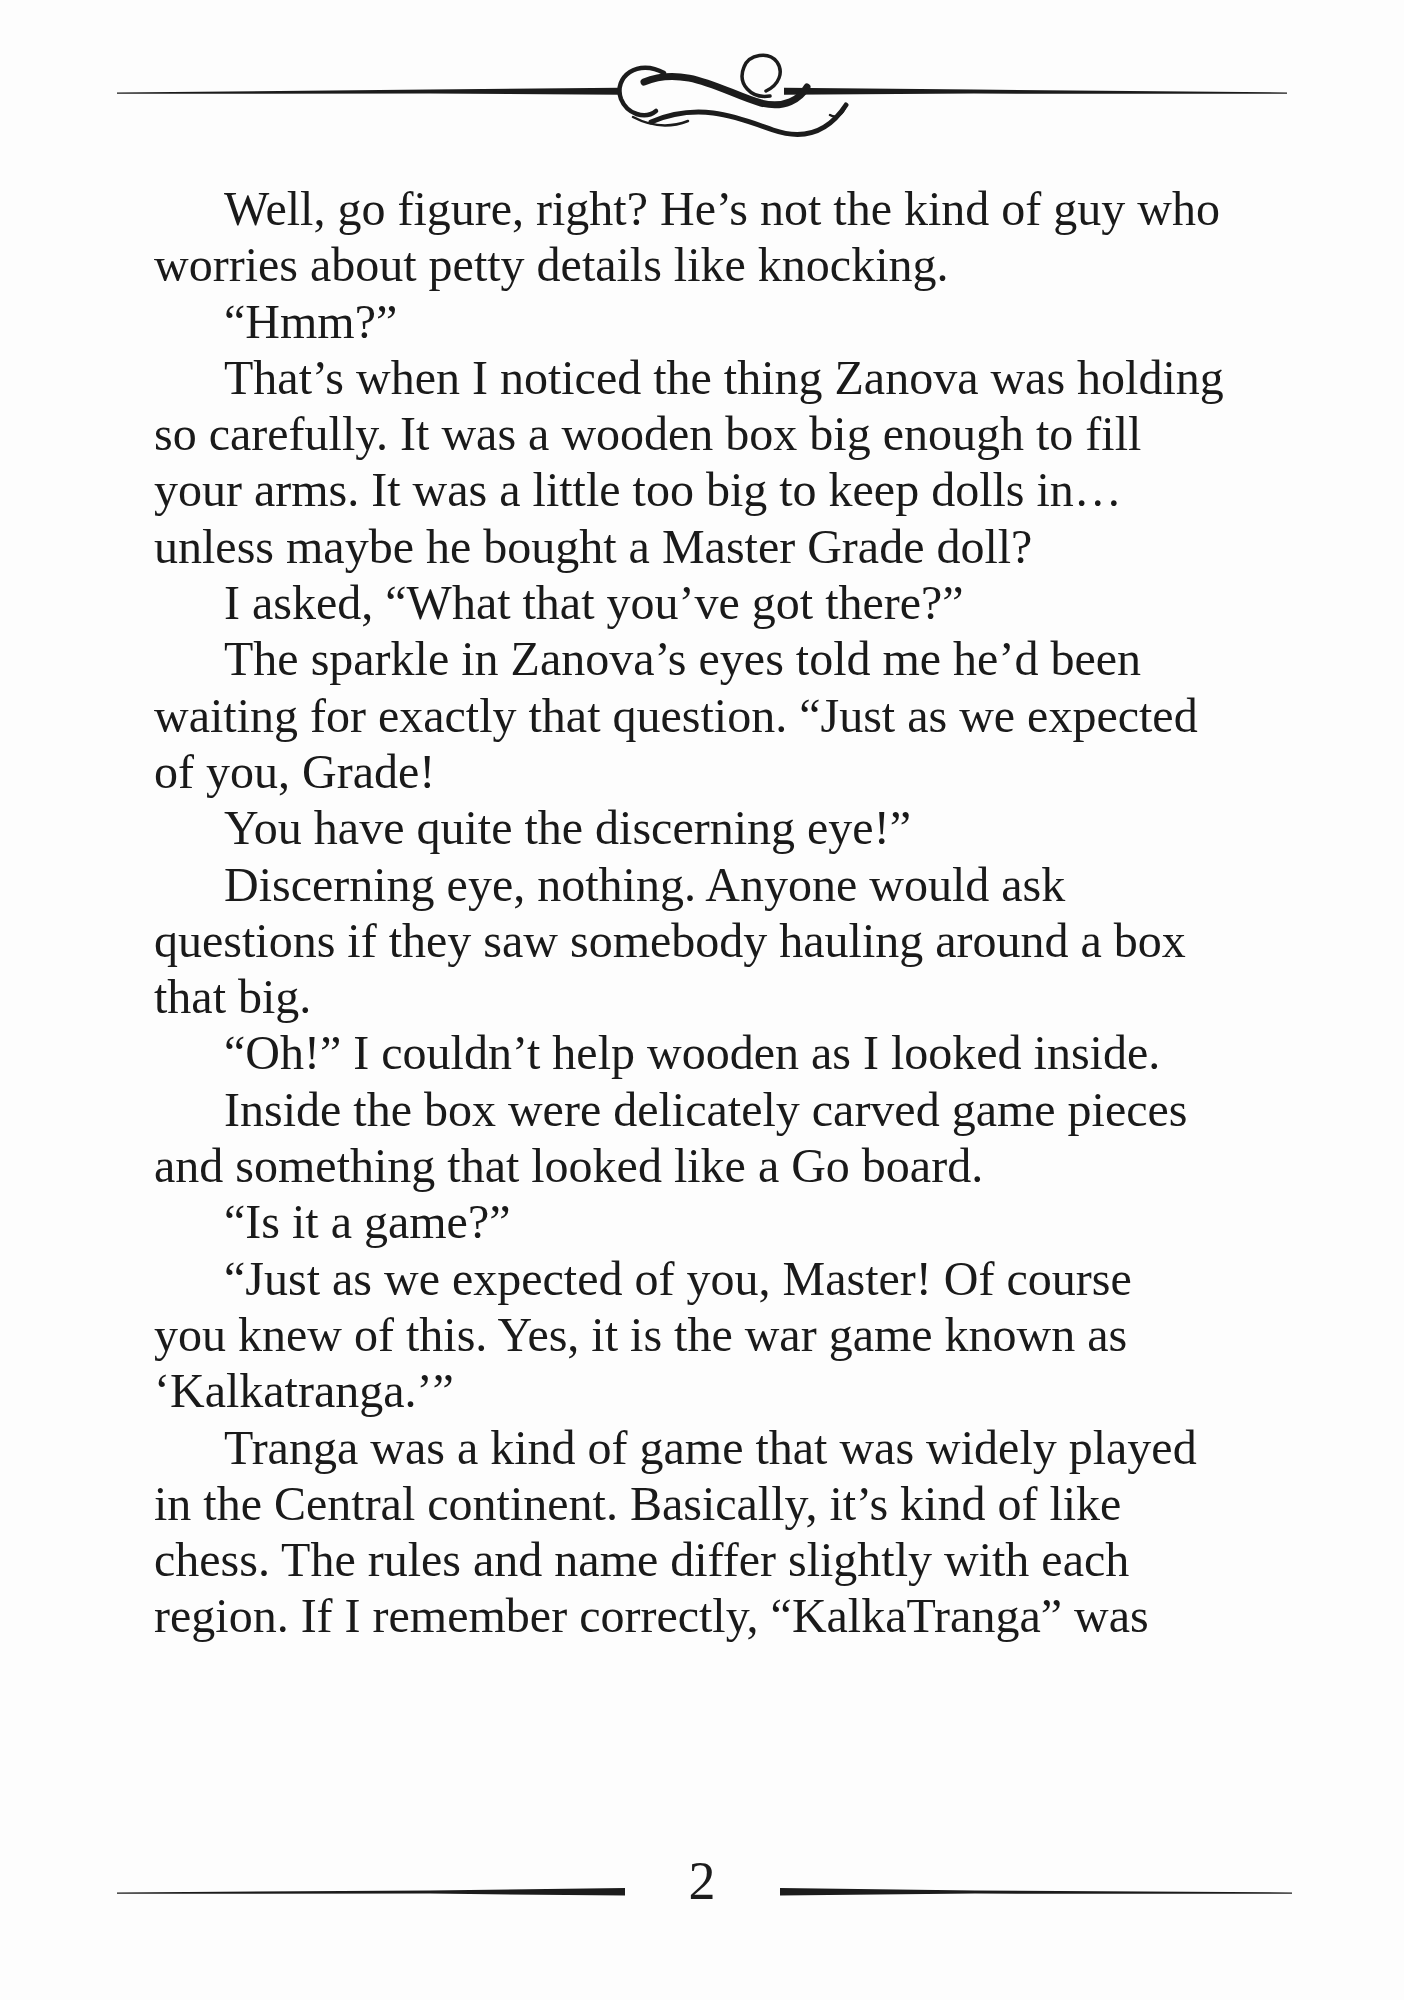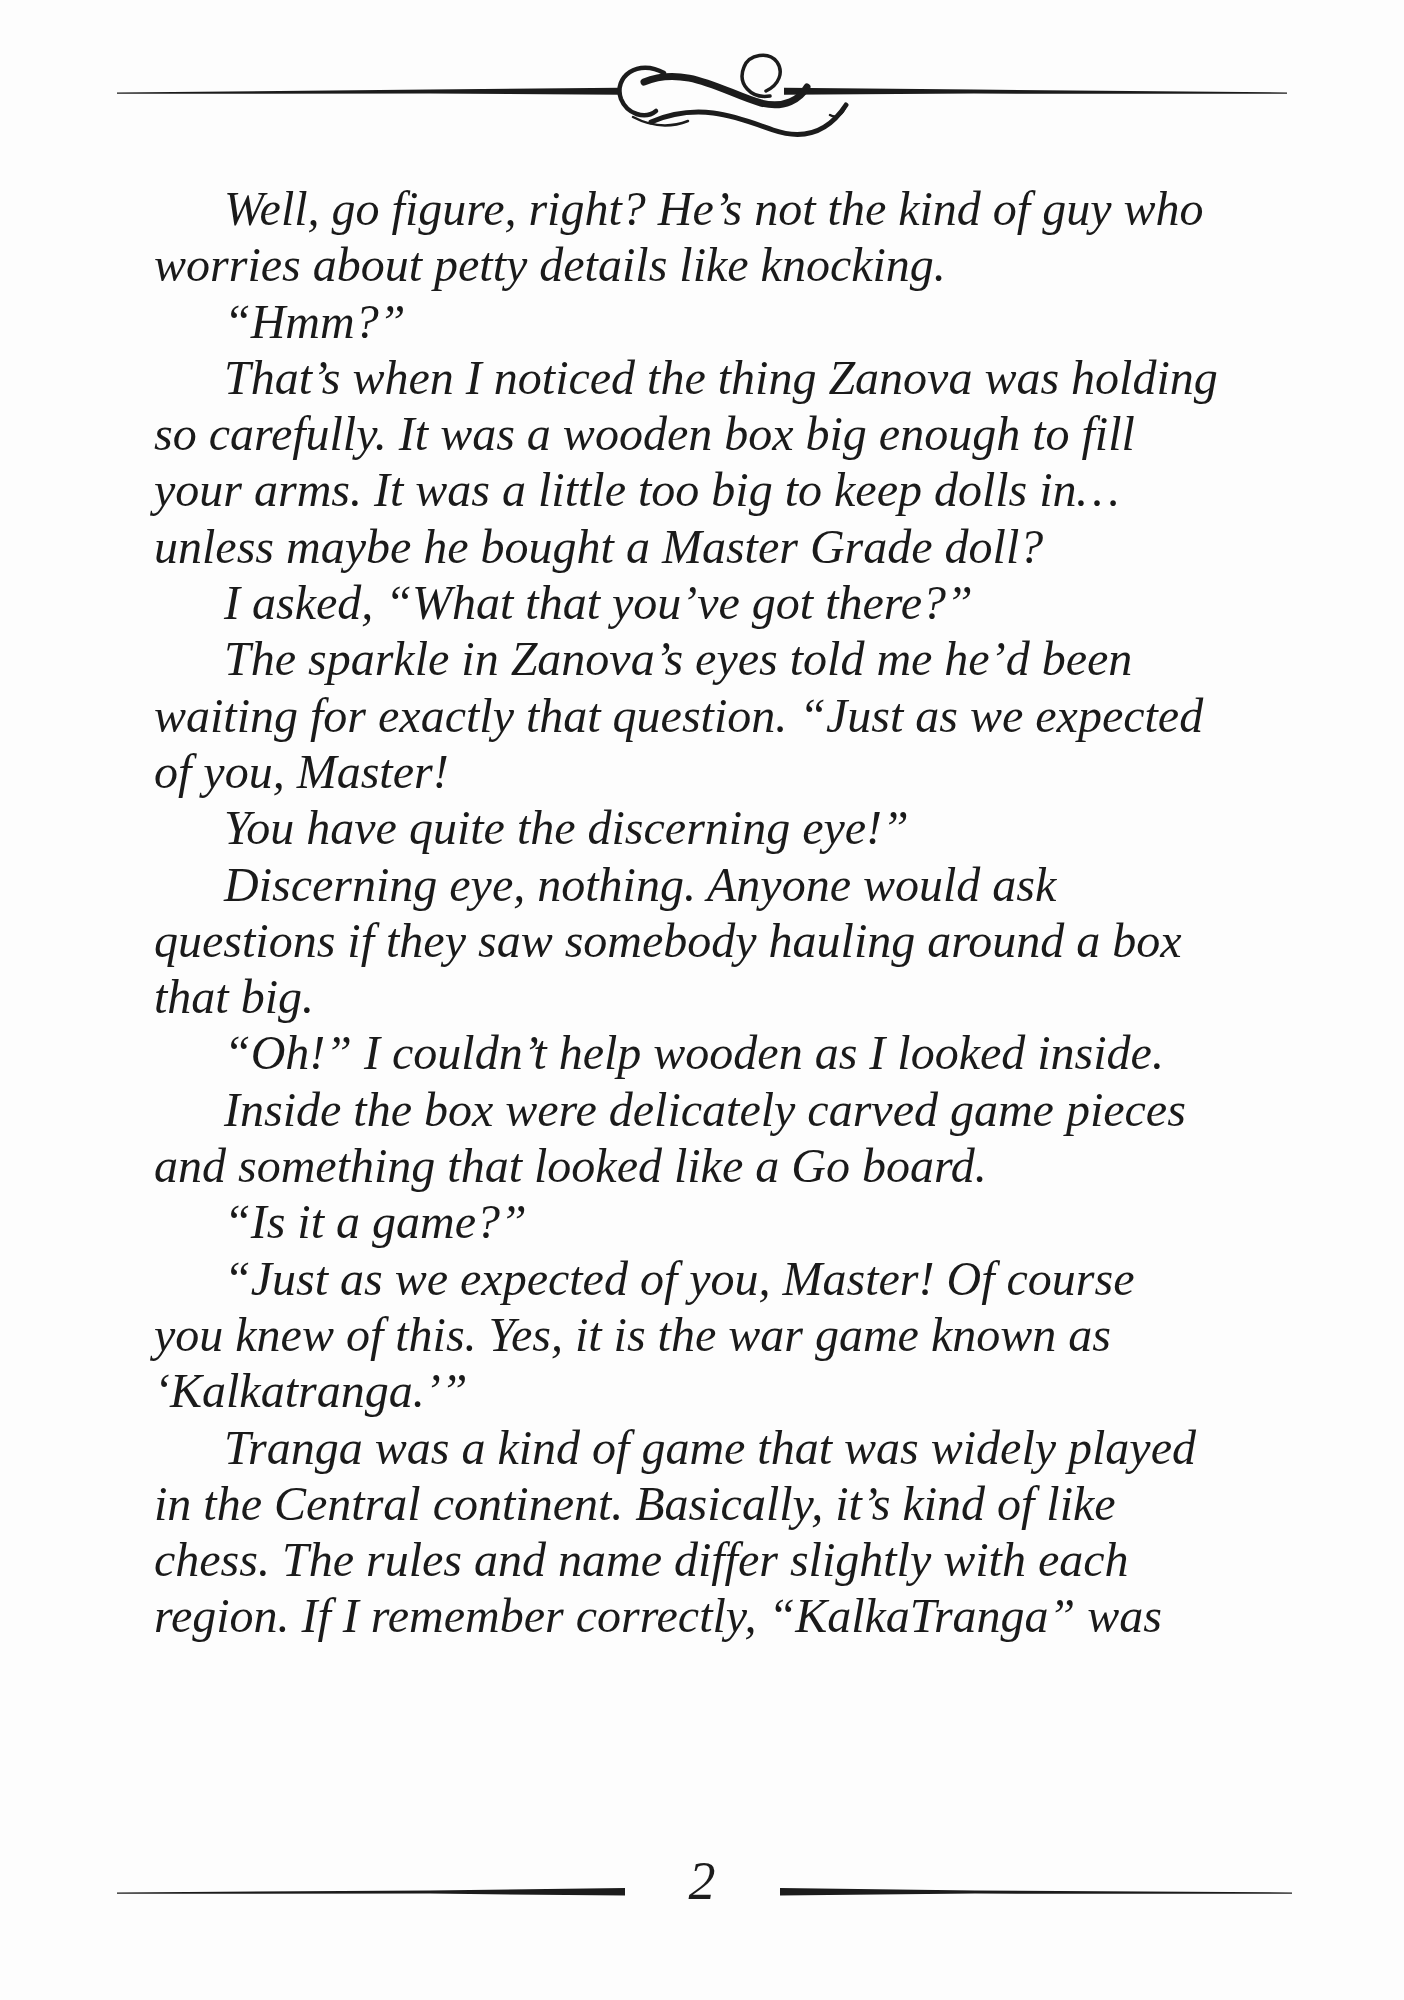--- a/index.html
+++ b/index.html
@@ -5,21 +5,21 @@
 <style>
   html,body{margin:0;padding:0;}
   body{
     width:1404px;height:2000px;
     background:#fdfdfd;
     position:relative;
     font-family:"Liberation Serif","DejaVu Serif",serif;
     color:#1a1a1a;
     overflow:hidden;
   }
-  .page{position:absolute;inset:0;font-style:italic;}
+  .page{position:absolute;inset:0;}
 
   
   .divider-svg{position:absolute;left:0;display:block;}
   #header-divider{top:0;}
   #footer-divider{top:1820px;}
 
   
   .text-block{
     position:absolute;
     left:154px;top:181px;width:1170px;
@@ -65,21 +65,21 @@
       <div class="line indent">Well, go figure, right? He’s not the kind of guy who</div>
       <div class="line">worries about petty details like knocking.</div>
       <div class="line indent">“Hmm?”</div>
       <div class="line indent">That’s when I noticed the thing Zanova was holding</div>
       <div class="line">so carefully. It was a wooden box big enough to fill</div>
       <div class="line">your arms. It was a little too big to keep dolls in…</div>
       <div class="line">unless maybe he bought a Master Grade doll?</div>
       <div class="line indent">I asked, “What that you’ve got there?”</div>
       <div class="line indent">The sparkle in Zanova’s eyes told me he’d been</div>
       <div class="line">waiting for exactly that question. “Just as we expected</div>
-      <div class="line">of you, Master!</div>
+      <div class="line">of you, Grade!</div>
       <div class="line indent">You have quite the discerning eye!”</div>
       <div class="line indent">Discerning eye, nothing. Anyone would ask</div>
       <div class="line">questions if they saw somebody hauling around a box</div>
       <div class="line">that big.</div>
       <div class="line indent">“Oh!” I couldn’t help wooden as I looked inside.</div>
       <div class="line indent">Inside the box were delicately carved game pieces</div>
       <div class="line">and something that looked like a Go board.</div>
       <div class="line indent">“Is it a game?”</div>
       <div class="line indent">“Just as we expected of you, Master! Of course</div>
       <div class="line">you knew of this. Yes, it is the war game known as</div>

